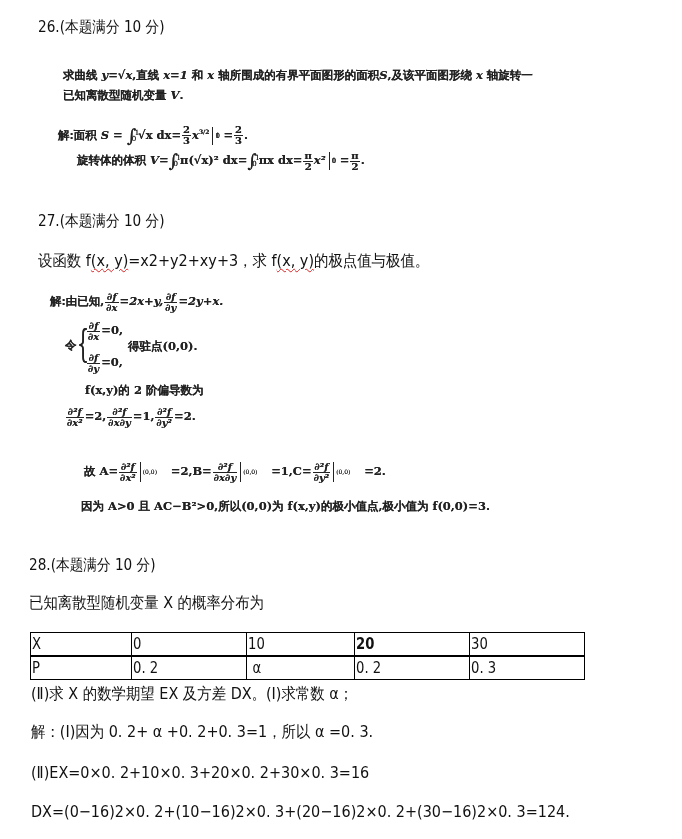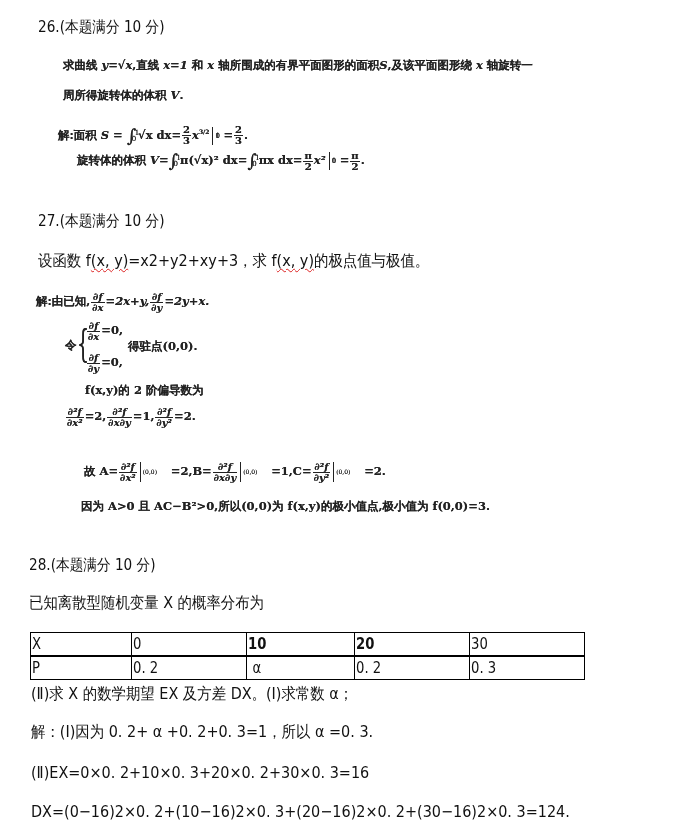--- a/index.html
+++ b/index.html
@@ -131,42 +131,42 @@
       vertical-align: middle;
       transform: scaleX(0.5);
       transform-origin: left center;
     }
   </style>
 </head>
 <body>
 
 <div class="abs qhead" style="left:38px; top:17px;">26.(本题满分 10 分)</div>
 
-<div class="abs scan" style="left:63px; top:58px;">
+<div class="abs scan" style="left:63px; top:68px;">
   <span>求曲线 </span><i>y=√x</i><span>,直线 </span><i>x=1</i><span> 和 </span><i>x</i><span> 轴所围成的有界平面图形的面积</span><i>S</i><span>,及该平面图形绕 </span><i>x</i><span> 轴旋转一</span>
 </div>
 <div class="abs scan" style="left:63px; top:88px;">
-  <span>周所得旋转体的体积 </span><i>V</i><span>.</span>
+  <span>已知离散型随机变量 </span><i>V</i><span>.</span>
 </div>
 
 <div class="abs scan" style="left:58px; top:119px; height:26px; line-height:26px;">
   <span>解:面积 </span><i>S</i><span> = </span><span class="int">∫<span class="lim-u">1</span><span class="lim-l">0</span></span><span>√x dx=</span><span class="frac"><span class="num">2</span><span class="den">3</span></span><i>x</i><sup style="font-size:6px;">3/2</sup><span class="evalbar"><span class="lim-u">1</span><span class="lim-l">0</span></span><span>=</span><span class="frac"><span class="num">2</span><span class="den">3</span></span><span>.</span>
 </div>
 
 <div class="abs scan" style="left:77px; top:147px; height:26px; line-height:26px;">
   <span>旋转体的体积 </span><i>V</i><span>=</span><span class="int">∫<span class="lim-u">1</span><span class="lim-l">0</span></span><span>π(√x)² dx=</span><span class="int">∫<span class="lim-u">1</span><span class="lim-l">0</span></span><span>πx dx=</span><span class="frac"><span class="num">π</span><span class="den">2</span></span><i>x²</i><span class="evalbar"><span class="lim-u">1</span><span class="lim-l">0</span></span><span>=</span><span class="frac"><span class="num">π</span><span class="den">2</span></span><span>.</span>
 </div>
 
 <div class="abs qhead" style="left:38px; top:211px;">27.(本题满分 10 分)</div>
 
 <div class="abs body-text" style="left:38px; top:251px;">
   <span>设函数 f</span><span class="wavy">(x, y)</span><span>=x2+y2+xy+3，求 f</span><span class="wavy">(x, y)</span><span>的极点值与极值。</span>
 </div>
 
-<div class="abs scan" style="left:36px; top:289px; height:24px; line-height:24px;">
+<div class="abs scan" style="left:50px; top:289px; height:24px; line-height:24px;">
   <span>解:由已知,</span><span class="frac"><i class="num">∂f</i><i class="den">∂x</i></span><i>=2x+y,</i><span class="frac"><i class="num">∂f</i><i class="den">∂y</i></span><i>=2y+x.</i>
 </div>
 
 <div class="abs scan" style="left:65px; top:318px; height:58px;">
   <span style="position:absolute; left:0; top:20px;">令</span>
   <span class="brace" style="position:absolute; left:12px; top:6px;">{</span>
   <span style="position:absolute; left:21px; top:0px; line-height:24px;"><span class="frac"><i class="num">∂f</i><i class="den">∂x</i></span><span>=0,</span></span>
   <span style="position:absolute; left:21px; top:32px; line-height:24px;"><span class="frac"><i class="num">∂f</i><i class="den">∂y</i></span><span>=0,</span></span>
   <span style="position:absolute; left:63px; top:21px;">得驻点(0,0).</span>
 </div>
@@ -185,21 +185,21 @@
 
 <div class="abs qhead" style="left:29px; top:555px;">28.(本题满分 10 分)</div>
 
 <div class="abs body-text" style="left:29px; top:593px;">已知离散型随机变量 X 的概率分布为</div>
 
 <table class="ptable">
   <tbody>
       <tr class="row-x">
     <td style="width:99px;"><span class="cellt">X</span></td>
     <td style="width:113px;"><span class="cellt">0</span></td>
-    <td style="width:106px;font-weight:bold;"><span class="cellt">10</span></td>
+    <td style="width:106px;"><span class="cellt">10</span></td>
     <td style="width:113px;font-weight:bold;"><span class="cellt">20</span></td>
     <td style="width:113px;"><span class="cellt">30</span></td>
   </tr>
   <tr>
     <td><span class="cellt">P</span></td>
     <td><span class="cellt">0. 2</span></td>
     <td><span class="cellt" style="padding-left:5px;">α</span></td>
     <td><span class="cellt">0. 2</span></td>
     <td><span class="cellt">0. 3</span></td>
   </tr>

